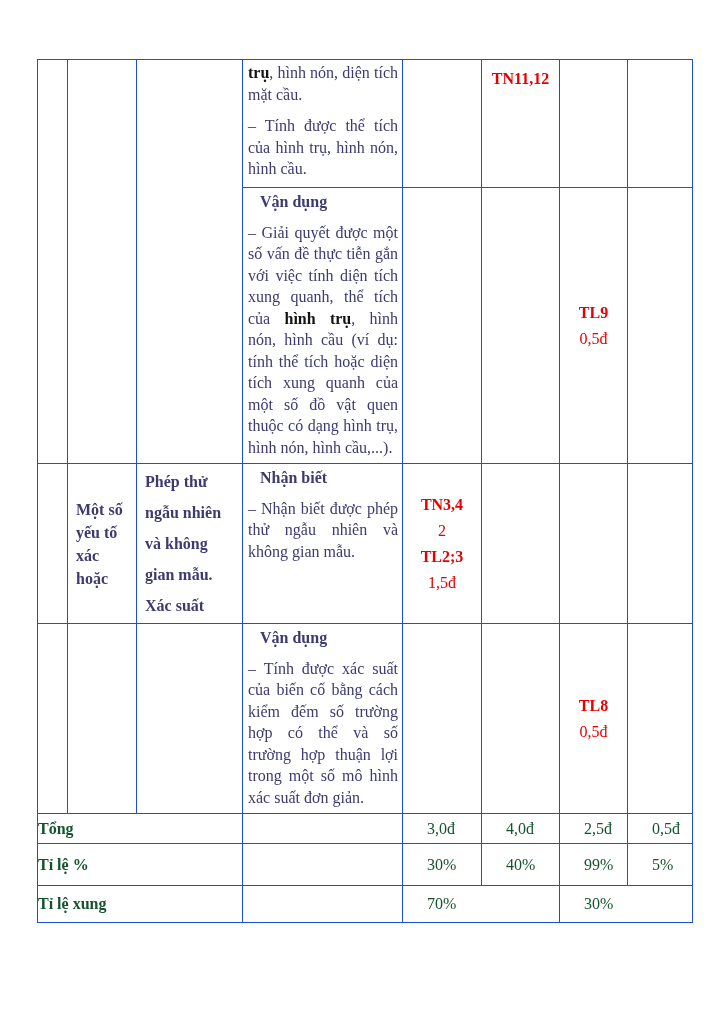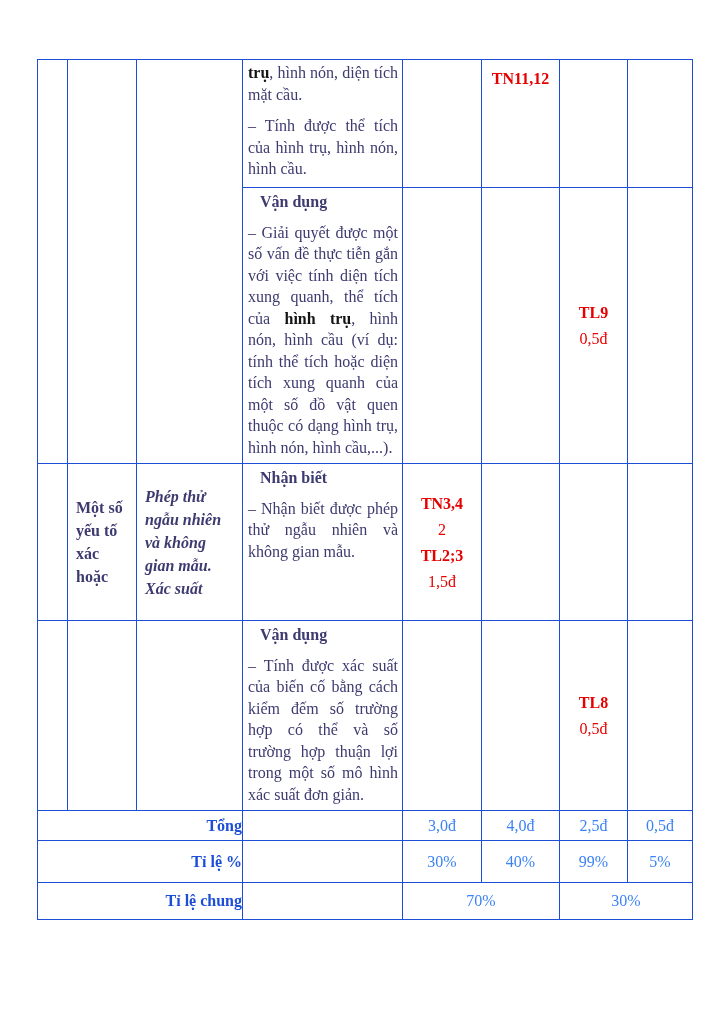--- a/index.html
+++ b/index.html
@@ -28,33 +28,33 @@
   .para{margin:0 0 10px 0;text-align:justify;}
   .para:last-child{margin-bottom:0;}
   .bold-black{font-weight:bold;color:#141414;}
 
   td.topic{
     vertical-align:middle;padding:2px 4px 2px 8px;
     font-weight:bold;line-height:23px;
   }
   td.subtopic{
     vertical-align:middle;padding:2px 4px 2px 8px;
-    font-weight:bold;font-style:italic;line-height:23px;
+    font-weight:bold;line-height:31px;
   }
 
   td.code-top{vertical-align:top;text-align:center;padding-top:3px;}
   td.code-mid{vertical-align:middle;text-align:center;}
   .code-b{color:#e60000;font-weight:bold;margin:5px 0;line-height:21px;}
   .code-r{color:#e60000;margin:5px 0;line-height:21px;}
 
   td.sum-label{
-    vertical-align:middle;text-align:right;
-    font-weight:bold;color:#1d4ed8;
+    vertical-align:middle;text-align:left;
+    font-weight:bold;color:#14532d;
   }
-  td.sum-val{vertical-align:middle;text-align:center;color:#3b82f6;}
+  td.sum-val{vertical-align:middle;text-align:left;color:#14532d;padding-left:24px;}
   td.empty{background:#fff;}
 </style>
 </head>
 <body>
 
 <div class="page">
   <table class="matrix">
     <colgroup>
       <col style="width:30px">
         <col style="width:69px">
@@ -145,21 +145,21 @@
       <tr style="height:42px">
         <td colspan="3" class="sum-label">Tỉ lệ %</td>
         <td class="empty"></td>
         <td class="sum-val">30%</td>
         <td class="sum-val">40%</td>
         <td class="sum-val">99%</td>
         <td class="sum-val">5%</td>
       </tr>
 
       <tr style="height:37px">
-        <td colspan="3" class="sum-label">Tỉ lệ chung</td>
+        <td colspan="3" class="sum-label">Tỉ lệ xung</td>
         <td class="empty"></td>
         <td colspan="2" class="sum-val">70%</td>
         <td colspan="2" class="sum-val">30%</td>
       </tr>
 
     </tbody>
   </table>
 </div>
 
 </body></html>

